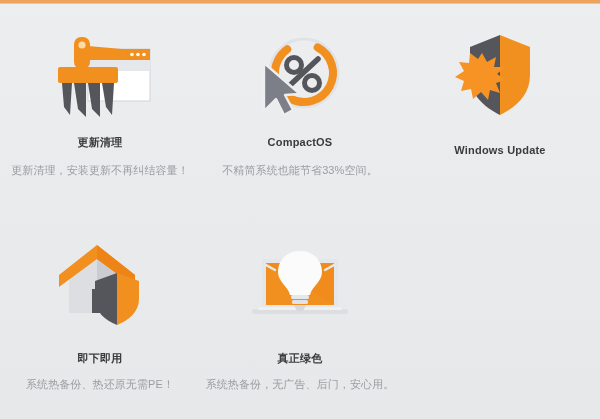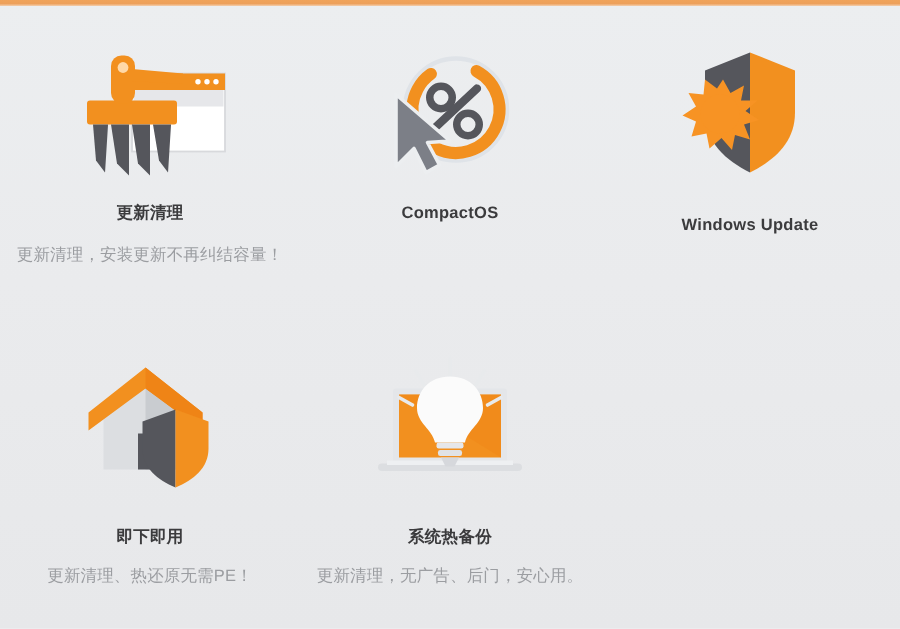--- a/index.html
+++ b/index.html
@@ -122,20 +122,21 @@
           <circle cx="56" cy="44" r="29" fill="none" stroke="#f2901f" stroke-width="8" stroke-dasharray="150 32" stroke-linecap="round" transform="rotate(-62 56 44)"></circle>
 
           <circle cx="46" cy="36" r="7.5" fill="none" stroke="#55565c" stroke-width="5"></circle>
           <circle cx="64" cy="54" r="7.5" fill="none" stroke="#55565c" stroke-width="5"></circle>
           <line x1="40" y1="58" x2="70" y2="30" stroke="#55565c" stroke-width="5.5" stroke-linecap="round"></line>
 
           <path d="M16 34 L16 82 L28 70 L36 86 L45 81 L37 66 L52 65 Z" fill="#7c7f87" stroke="#eceef0" stroke-width="2.4" stroke-linejoin="round"></path>
         </svg>
       </div>
       <div class="f-title">CompactOS</div>
+      <div class="f-desc">不精简系统也能节省33%空间。</div>
     </div>
 
 
     <div class="cell r2">
       <div class="icon-wrap">
         <svg width="104" height="92" viewBox="0 0 104 92">
 
           <path d="M52 6 L22 18 L22 46 C22 66 36 78 52 86 Z" fill="#55565c"></path>
 
           <path d="M52 6 L82 18 L82 46 C82 66 68 78 52 86 Z" fill="#f2901f"></path>
@@ -160,21 +161,21 @@
           <path d="M52 8 L90 38 L90 50 L52 22 L14 50 L14 38 Z" fill="#f2901f"></path>
           <path d="M52 8 L90 38 L90 50 L52 22 Z" fill="#ef8416"></path>
 
           <rect x="47" y="52" width="13" height="24" fill="#55565c"></rect>
 
           <path d="M72 36 L50 44 L50 62 C50 75 60 83 72 88 Z" fill="#55565c"></path>
           <path d="M72 36 L94 44 L94 62 C94 75 84 83 72 88 Z" fill="#f2901f"></path>
         </svg>
       </div>
       <div class="f-title">即下即用</div>
-      <div class="f-desc">更新清理、热还原无需PE！</div>
+      <div class="f-desc">系统热备份、热还原无需PE！</div>
     </div>
 
     <div class="cell r2">
       <div class="icon-wrap">
         <svg width="112" height="92" viewBox="0 0 112 92">
 
           <rect x="18" y="22" width="76" height="50" rx="2" fill="#e4e6e9"></rect>
           <rect x="22" y="26" width="68" height="42" fill="#f2901f"></rect>
           <path d="M22 26 L90 26 L90 68 Z" fill="#ef8416" opacity="0.45"></path>
 
@@ -188,18 +189,18 @@
             <line x1="22" y1="28" x2="31" y2="33"></line>
             <line x1="90" y1="28" x2="81" y2="33"></line>
           </g>
 
           <path d="M56 14 C42 14 34 24 34 35 C34 45 44 49 46 58 L66 58 C68 49 78 45 78 35 C78 24 70 14 56 14 Z" fill="#fbfbfb"></path>
           <rect x="47" y="58" width="18" height="4" rx="1.5" fill="#e6e7ea"></rect>
           <rect x="48" y="63" width="16" height="4" rx="1.5" fill="#e0e2e5"></rect>
           <path d="M50 68 L62 68 L59 74 L53 74 Z" fill="#d6d8dc"></path>
         </svg>
       </div>
-      <div class="f-title">系统热备份</div>
-      <div class="f-desc">更新清理，无广告、后门，安心用。</div>
+      <div class="f-title">真正绿色</div>
+      <div class="f-desc">系统热备份，无广告、后门，安心用。</div>
     </div>
 
   </div>
 </div>
 
 </body></html>

